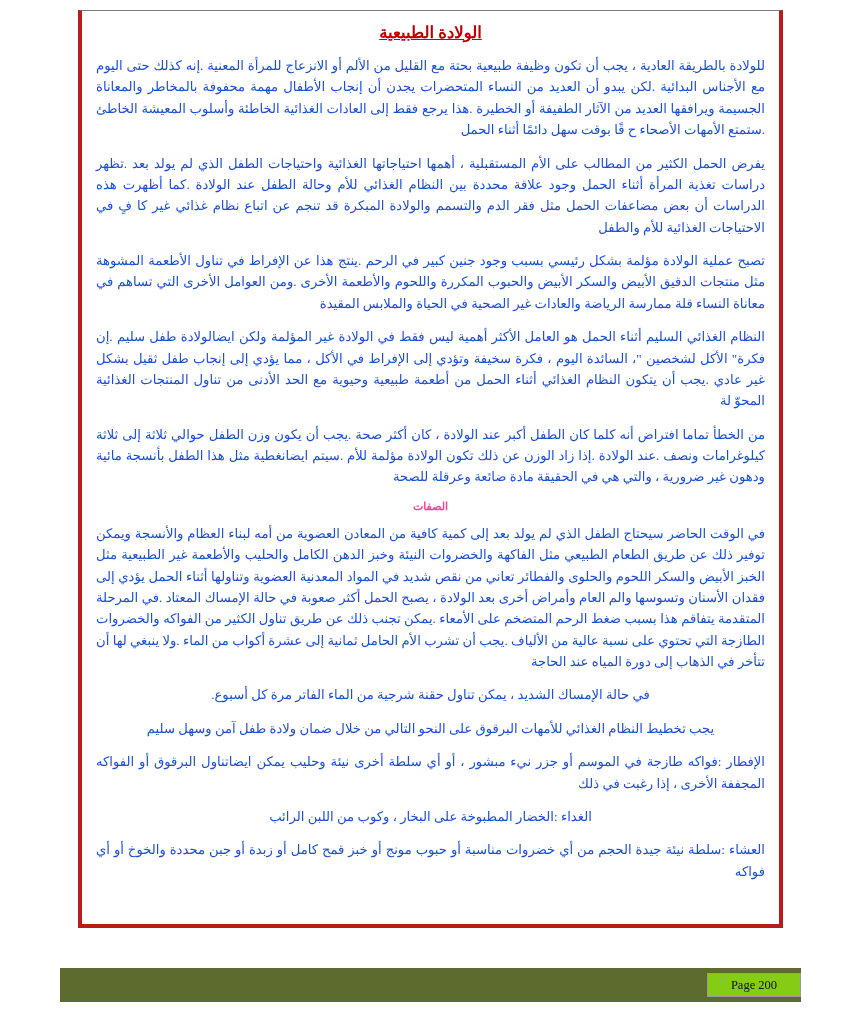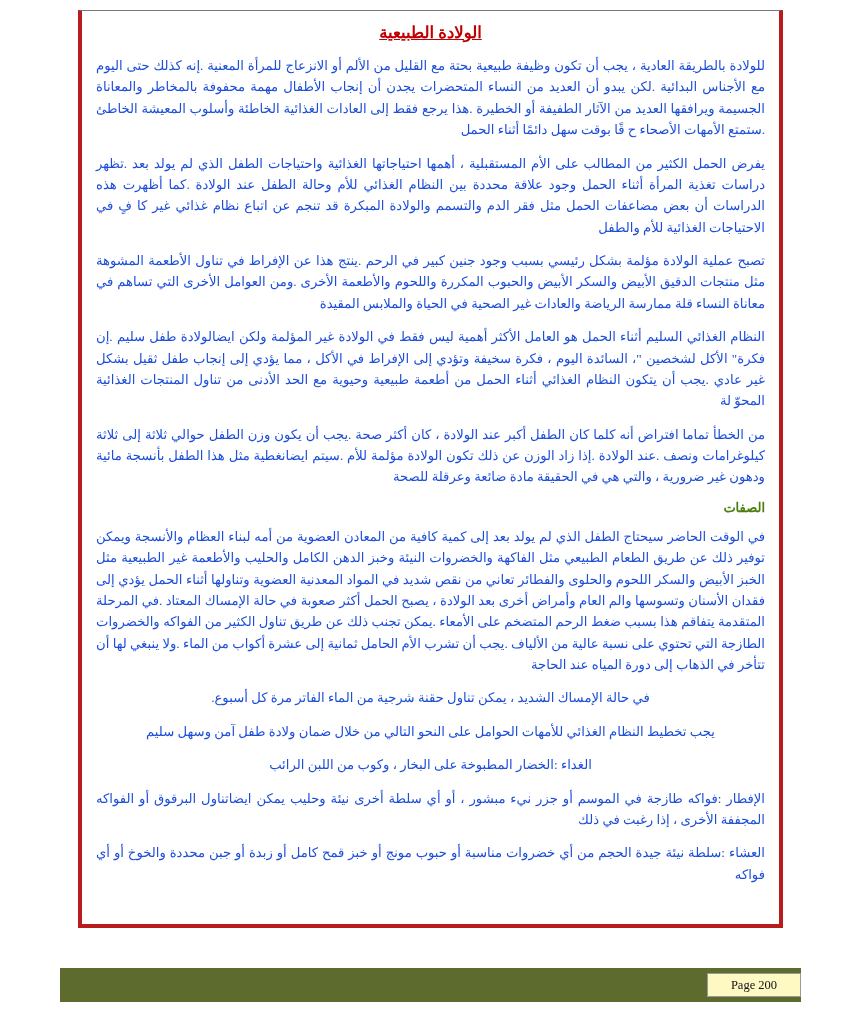--- a/index.html
+++ b/index.html
@@ -49,25 +49,25 @@
     margin: 0 0 12px 0;
   }
 
   p.para.center-ish {
     text-align: left;
     text-align-last: center;
   }
 
   h2.subhead {
     direction: rtl;
-    text-align: right;
-    font-size: 13px;
+    text-align: center;
+    font-size: 11px;
     font-weight: bold;
     margin: 0 0 10px 0;
-    color: #4d7c0f;
+    color: #ec4899;
   }
 
   
   .footer-band {
     position: absolute;
     right: 60px;
     left: 60px;
     bottom: 22px;
     height: 34px;
     background: #5d6b2f;
@@ -81,21 +81,21 @@
     text-align: center;
     color: #ffffff;
     font-family: "DejaVu Sans Mono", "Liberation Mono", monospace;
     font-size: 11.5px;
     letter-spacing: 1px;
     direction: rtl;
     white-space: nowrap;
     overflow: hidden;
   }
   .page-number-box {
-    background: #fef9c3;
+    background: #84cc16;
     border: 1px solid #9a9a9a;
     height: 22px;
     min-width: 92px;
     margin-left: 10px;
     margin-right: 0;
     display: flex;
     align-items: center;
     justify-content: center;
     direction: ltr;
   }
@@ -117,23 +117,23 @@
     <p class="para">للولادة بالطريقة العادية ، يجب أن تكون وظيفة طبيعية بحتة مع القليل من الألم أو الانزعاج للمرأة المعنية .إنه كذلك حتى اليوم مع الأجناس البدائية .لكن يبدو أن العديد من النساء المتحضرات يجدن أن إنجاب الأطفال مهمة محفوفة بالمخاطر والمعاناة الجسيمة ويرافقها العديد من الآثار الطفيفة أو الخطيرة .هذا يرجع فقط إلى العادات الغذائية الخاطئة وأسلوب المعيشة الخاطئ .ستمتع الأمهات الأصحاء ح قًا بوقت سهل دائمًا أثناء الحمل</p>
     <p class="para">يفرض الحمل الكثير من المطالب على الأم المستقبلية ، أهمها احتياجاتها الغذائية واحتياجات الطفل الذي لم يولد بعد .تظهر دراسات تغذية المرأة أثناء الحمل وجود علاقة محددة بين النظام الغذائي للأم وحالة الطفل عند الولادة .كما أظهرت هذه الدراسات أن بعض مضاعفات الحمل مثل فقر الدم والتسمم والولادة المبكرة قد تنجم عن اتباع نظام غذائي غير كا فٍ في الاحتياجات الغذائية للأم والطفل</p>
     <p class="para">تصبح عملية الولادة مؤلمة بشكل رئيسي بسبب وجود جنين كبير في الرحم .ينتج هذا عن الإفراط في تناول الأطعمة المشوهة مثل منتجات الدقيق الأبيض والسكر الأبيض والحبوب المكررة واللحوم والأطعمة الأخرى .ومن العوامل الأخرى التي تساهم في معاناة النساء قلة ممارسة الرياضة والعادات غير الصحية في الحياة والملابس المقيدة</p>
     <p class="para">النظام الغذائي السليم أثناء الحمل هو العامل الأكثر أهمية ليس فقط في الولادة غير المؤلمة ولكن ايضالولادة طفل سليم .إن فكرة" الأكل لشخصين "، السائدة اليوم ، فكرة سخيفة وتؤدي إلى الإفراط في الأكل ، مما يؤدي إلى إنجاب طفل ثقيل بشكل غير عادي .يجب أن يتكون النظام الغذائي أثناء الحمل من أطعمة طبيعية وحيوية مع الحد الأدنى من تناول المنتجات الغذائية المحوّ لة</p>
     <p class="para">من الخطأ تماما افتراض أنه كلما كان الطفل أكبر عند الولادة ، كان أكثر صحة .يجب أن يكون وزن الطفل حوالي ثلاثة إلى ثلاثة كيلوغرامات ونصف .عند الولادة .إذا زاد الوزن عن ذلك تكون الولادة مؤلمة للأم .سيتم ايضانغطية مثل هذا الطفل بأنسجة مائية ودهون غير ضرورية ، والتي هي في الحقيقة مادة ضائعة وعرقلة للصحة</p>
 
     <h2 class="subhead">الصفات</h2>
 
     <p class="para">في الوقت الحاضر سيحتاج الطفل الذي لم يولد بعد إلى كمية كافية من المعادن العضوية من أمه لبناء العظام والأنسجة ويمكن توفير ذلك عن طريق الطعام الطبيعي مثل الفاكهة والخضروات النيئة وخبز الدهن الكامل والحليب والأطعمة غير الطبيعية مثل الخبز الأبيض والسكر اللحوم والحلوى والفطائر تعاني من نقص شديد في المواد المعدنية العضوية وتناولها أثناء الحمل يؤدي إلى فقدان الأسنان وتسوسها والم العام وأمراض أخرى بعد الولادة ، يصبح الحمل أكثر صعوبة في حالة الإمساك المعتاد .في المرحلة المتقدمة يتفاقم هذا بسبب ضغط الرحم المتضخم على الأمعاء .يمكن تجنب ذلك عن طريق تناول الكثير من الفواكه والخضروات الطازجة التي تحتوي على نسبة عالية من الألياف .يجب أن تشرب الأم الحامل ثمانية إلى عشرة أكواب من الماء .ولا ينبغي لها أن تتأخر في الذهاب إلى دورة المياه عند الحاجة</p>
     <p class="para center-ish">في حالة الإمساك الشديد ، يمكن تناول حقنة شرجية من الماء الفاتر مرة كل أسبوع.</p>
-    <p class="para center-ish">يجب تخطيط النظام الغذائي للأمهات الحوامل على النحو التالي من خلال ضمان ولادة طفل آمن وسهل سليم</p>
+    <p class="para center-ish">يجب تخطيط النظام الغذائي للأمهات البرقوق على النحو التالي من خلال ضمان ولادة طفل آمن وسهل سليم</p>
+    <p class="para">الإفطار :فواكه طازجة في الموسم أو جزر نيء مبشور ، أو أي سلطة أخرى نيئة وحليب يمكن ايضاتناول البرقوق أو الفواكه المجففة الأخرى ، إذا رغبت في ذلك</p>
     <p class="para center-ish">الغداء :الخضار المطبوخة على البخار ، وكوب من اللبن الرائب</p>
-    <p class="para">الإفطار :فواكه طازجة في الموسم أو جزر نيء مبشور ، أو أي سلطة أخرى نيئة وحليب يمكن ايضاتناول البرقوق أو الفواكه المجففة الأخرى ، إذا رغبت في ذلك</p>
     <p class="para">العشاء :سلطة نيئة جيدة الحجم من أي خضروات مناسبة أو حبوب مونج أو خبز قمح كامل أو زبدة أو جبن محددة والخوخ أو أي فواكه</p>
 
   </div>
 
   <div class="footer-band">
     <div class="page-number-box">
       <span>Page 200</span>
     </div>
   </div>
 

